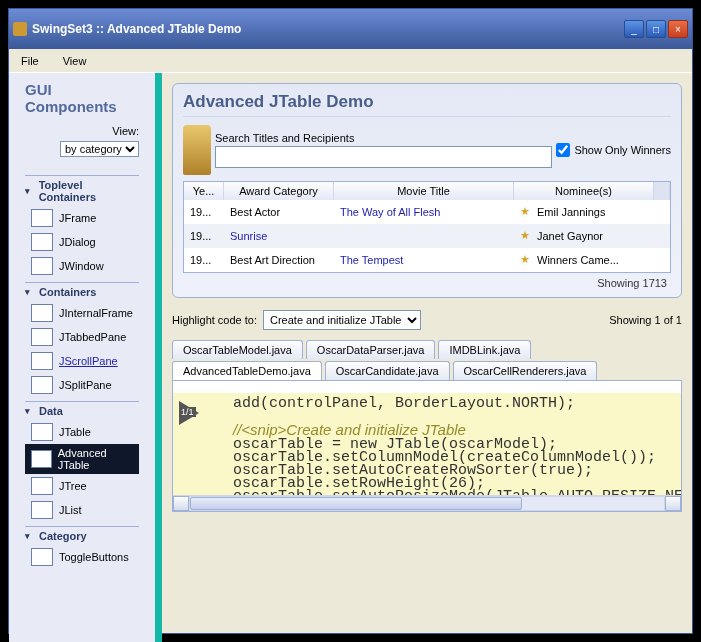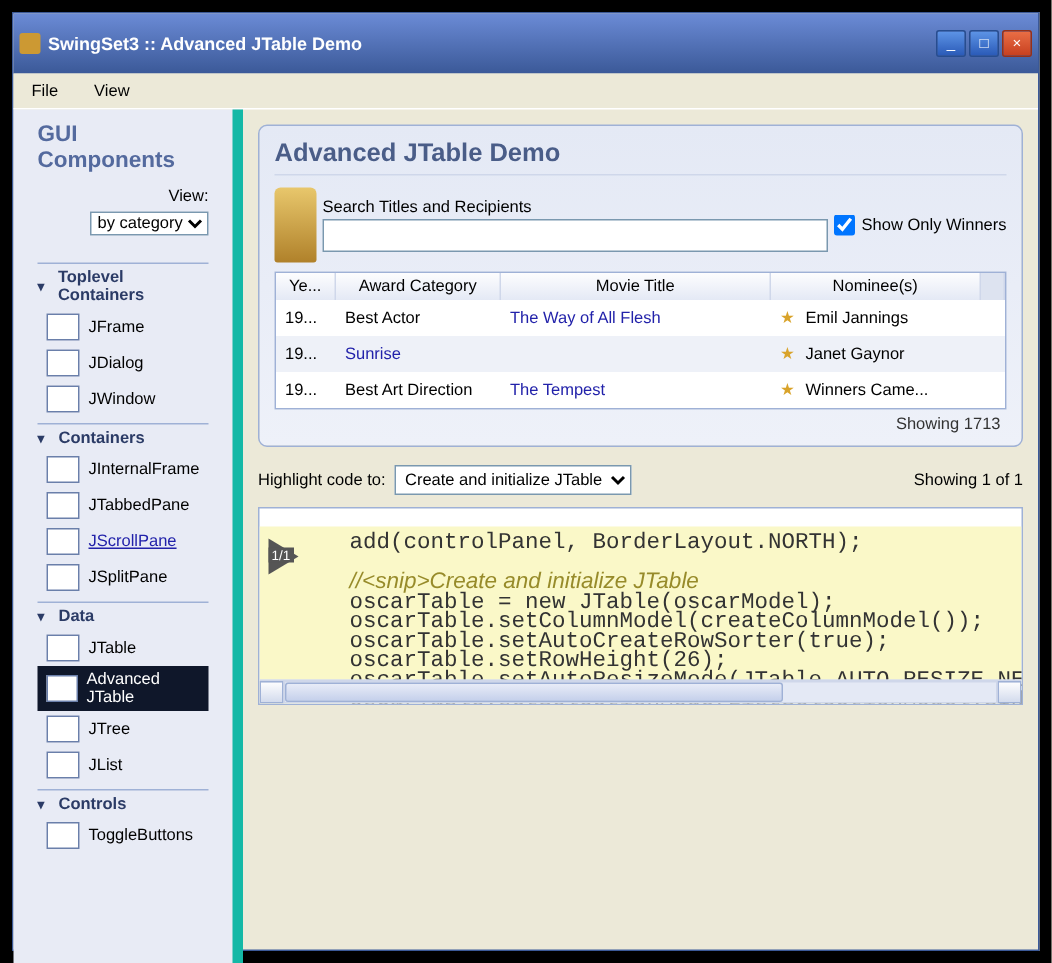--- a/index.html
+++ b/index.html
@@ -133,21 +133,21 @@
             </div>
             <div class="item">
               <span class="ico"></span>
               <span>JTree</span>
             </div>
             <div class="item">
               <span class="ico"></span>
               <span>JList</span>
             </div>
           </div>
-          <div class="catlabel">Controls</div>
+          <div class="catlabel">Category</div>
           <div class="catitems">
             <div class="item">
               <span class="ico"></span>
               <span>ToggleButtons</span>
             </div>
           </div>
         </div>
     </div>
     <div class="main">
       <div class="panel">
@@ -205,20 +205,28 @@
         </div>
         <div class="showingcount">Showing 1713</div>
       </div>
 
       <div class="hlrow">
         <span>Highlight code to:</span>
         <select><option>Create and initialize JTable</option></select>
         <span class="hlright">Showing 1 of 1</span>
       </div>
 
+      <div class="tabs" id="tabs">
+          <div class="tab">OscarTableModel.java</div>
+          <div class="tab">OscarDataParser.java</div>
+          <div class="tab">IMDBLink.java</div>
+          <div class="tab active">AdvancedTableDemo.java</div>
+          <div class="tab">OscarCandidate.java</div>
+          <div class="tab">OscarCellRenderers.java</div>
+        </div>
       <div class="code">
         <div class="arrow">
             <span class="pg">1/1</span>
           </div>
         <div class="codeinner" id="codeinner">add(controlPanel, BorderLayout.NORTH);
 
 <span class="c">//&lt;snip&gt;Create and initialize JTable</span>
 oscarTable = new JTable(oscarModel);
 oscarTable.setColumnModel(createColumnModel());
 oscarTable.setAutoCreateRowSorter(true);

